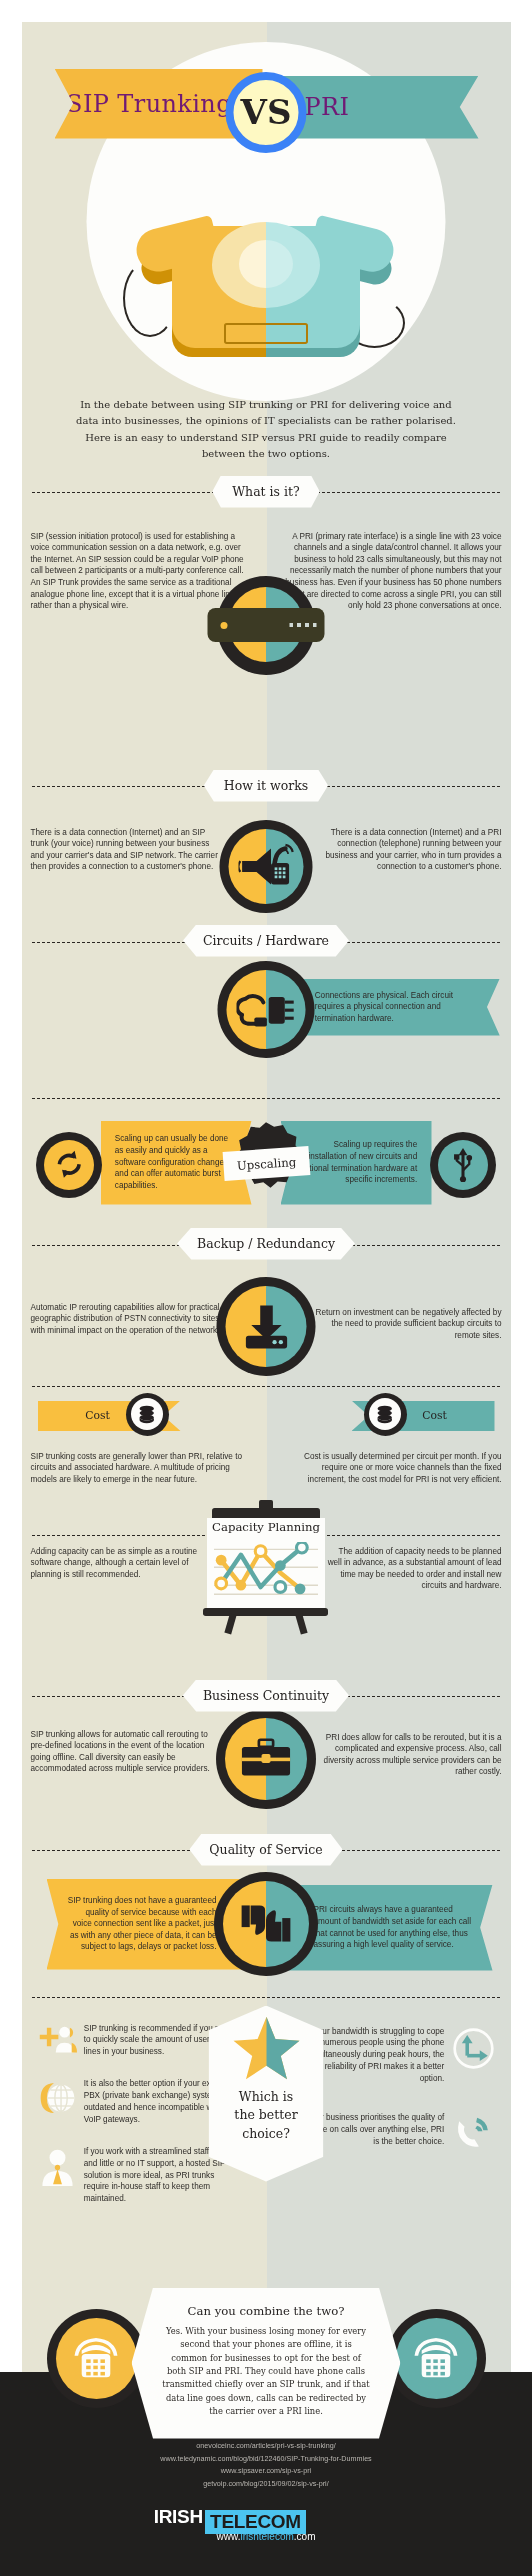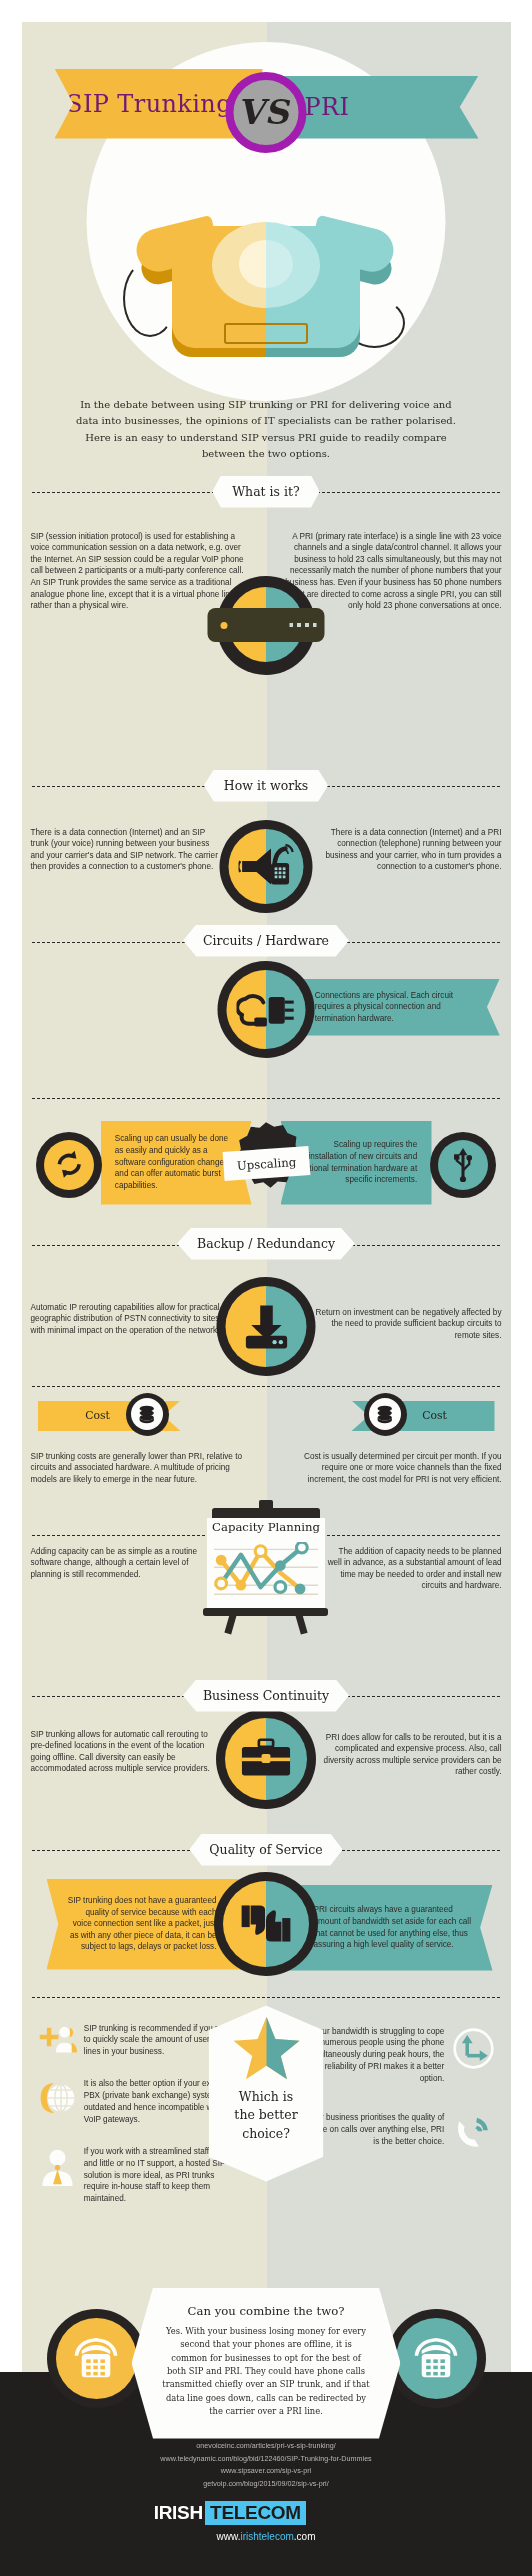--- a/index.html
+++ b/index.html
@@ -65,23 +65,23 @@
   .banner-title {
     font-family: "DejaVu Serif", serif;
     font-size: 24px; color: #701a75; letter-spacing: 0.4px;
     white-space: nowrap;
   }
   .banner-left .banner-title { padding-right: 30.5px; }
   .banner-right .banner-title { padding-left: 34px; }
   .vs-badge {
     position: absolute; left: 50%; top: 50px; transform: translateX(-50%);
     width: 81px; height: 81px; border-radius: 50%;
-    background: #a3a3a3; border: 8px solid #a21caf;
+    background: #fef9c3; border: 8px solid #3b82f6;
     display: flex; align-items: center; justify-content: center;
-    font-family: "DejaVu Serif", serif; font-weight: bold; font-style: italic;
+    font-family: "DejaVu Serif", serif; font-weight: bold; 
     font-size: 34px; color: #262322; z-index: 5;
   }
   
   .phone-wrap { position: absolute; left: 50%; top: 179px; transform: translateX(-50%); width: 296px; height: 179px; }
   .phone-body {
     position: absolute; left: 54px; top: 25px; width: 188px; height: 122px;
     border-radius: 23px;
     background: linear-gradient(to right, #f5bd43 0 50%, #8fd4d1 50% 100%);
   }
   .phone-base {
@@ -213,21 +213,21 @@
   .logo-row {
     position: absolute; left: 0; top: 2501px; width: 460px;
     display: flex; align-items: center; justify-content: center;
     gap: 1.8px;
   }
   .logo-irish {
     font-size: 19px; font-weight: bold; color: #ffffff; letter-spacing: -0.3px;
   }
   .logo-tele {
     font-size: 19px; font-weight: bold; color: #1d1c1b;
-    background: #4cc4ef; padding: 0.9px 5.4px; letter-spacing: -0.3px;
+    background: #4cc4ef; padding: 0.9px 5.4px; letter-spacing: -0.3px; margin-top: 9px;
   }
   .logo-url {
     position: absolute; left: 0; top: 2531px; width: 532px;
     text-align: center; font-size: 10px; color: #ffffff;
   }
   .logo-url .hi { color: #4cc4ef; }
 </style>
 </head>
 <body>
 

